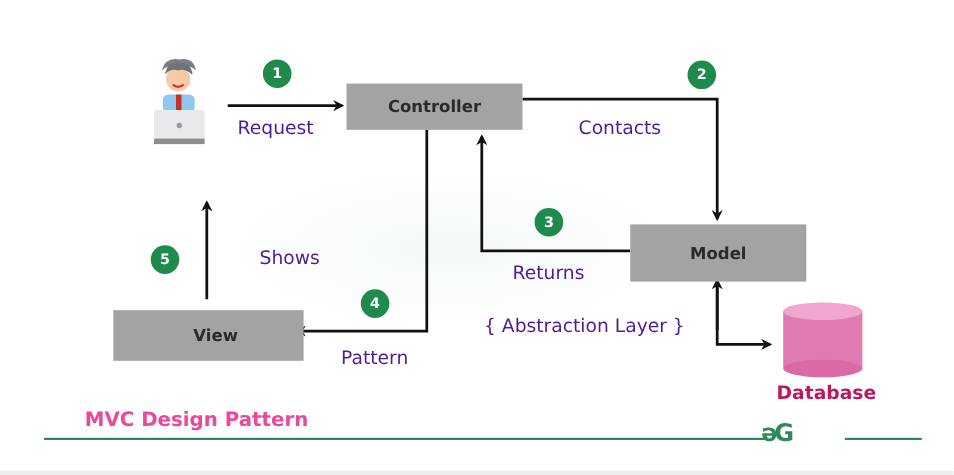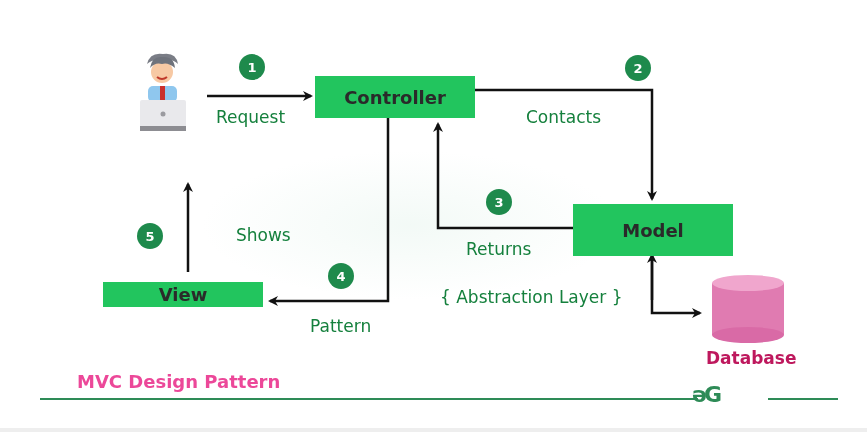--- a/index.html
+++ b/index.html
@@ -8,28 +8,28 @@
       background: #ffffff;
       font-family: "DejaVu Sans", "Liberation Sans", sans-serif;
       color: #2b2b2b;
     }
     .watermark {
       position: absolute; left: 200px; top: 150px; width: 420px; height: 150px;
       border-radius: 80px;
       background: radial-gradient(ellipse at center, rgba(220,240,230,0.35), rgba(255,255,255,0) 70%);
     }
     .box {
-      position: absolute; background: #22c55e;
+      position: absolute; background: #a3a3a3;
       display: flex; align-items: center; justify-content: center;
-      font-weight: bold; font-size: 18px; color: #2a2a2a;
+      font-weight: bold; font-size: 15px; color: #2a2a2a;
     }
     #controller { left: 315px; top: 76px; width: 160px; height: 42px; }
     #model { left: 573px; top: 204px; width: 160px; height: 52px; }
-    #view { left: 103px; top: 282px; width: 160px; height: 25px; }
-    .label { position: absolute; font-size: 17px; color: #15803d; white-space: nowrap; }
+    #view { left: 103px; top: 282px; width: 160px; height: 46px; padding-left: 13px; }
+    .label { position: absolute; font-size: 17px; color: #4c1d95; white-space: nowrap; }
     .badge {
       position: absolute; width: 26px; height: 26px; border-radius: 50%;
       background: #1e8a4c; color: #fff; font-size: 13px; font-weight: bold;
       display: flex; align-items: center; justify-content: center;
     }
     svg.arrows { position: absolute; left: 0; top: 0; }
     .db-label { position: absolute; left: 706px; top: 348px; font-weight: bold; font-size: 17px; color: #be185d; }
     .title { position: absolute; left: 77px; top: 371px; font-size: 18px; font-weight: bold; color: #ec4899; }
     .rule-left { position: absolute; left: 40px; top: 398px; width: 658px; height: 2px; background: #2e8b57; }
     .rule-right { position: absolute; left: 768px; top: 398px; width: 70px; height: 2px; background: #2e8b57; }

